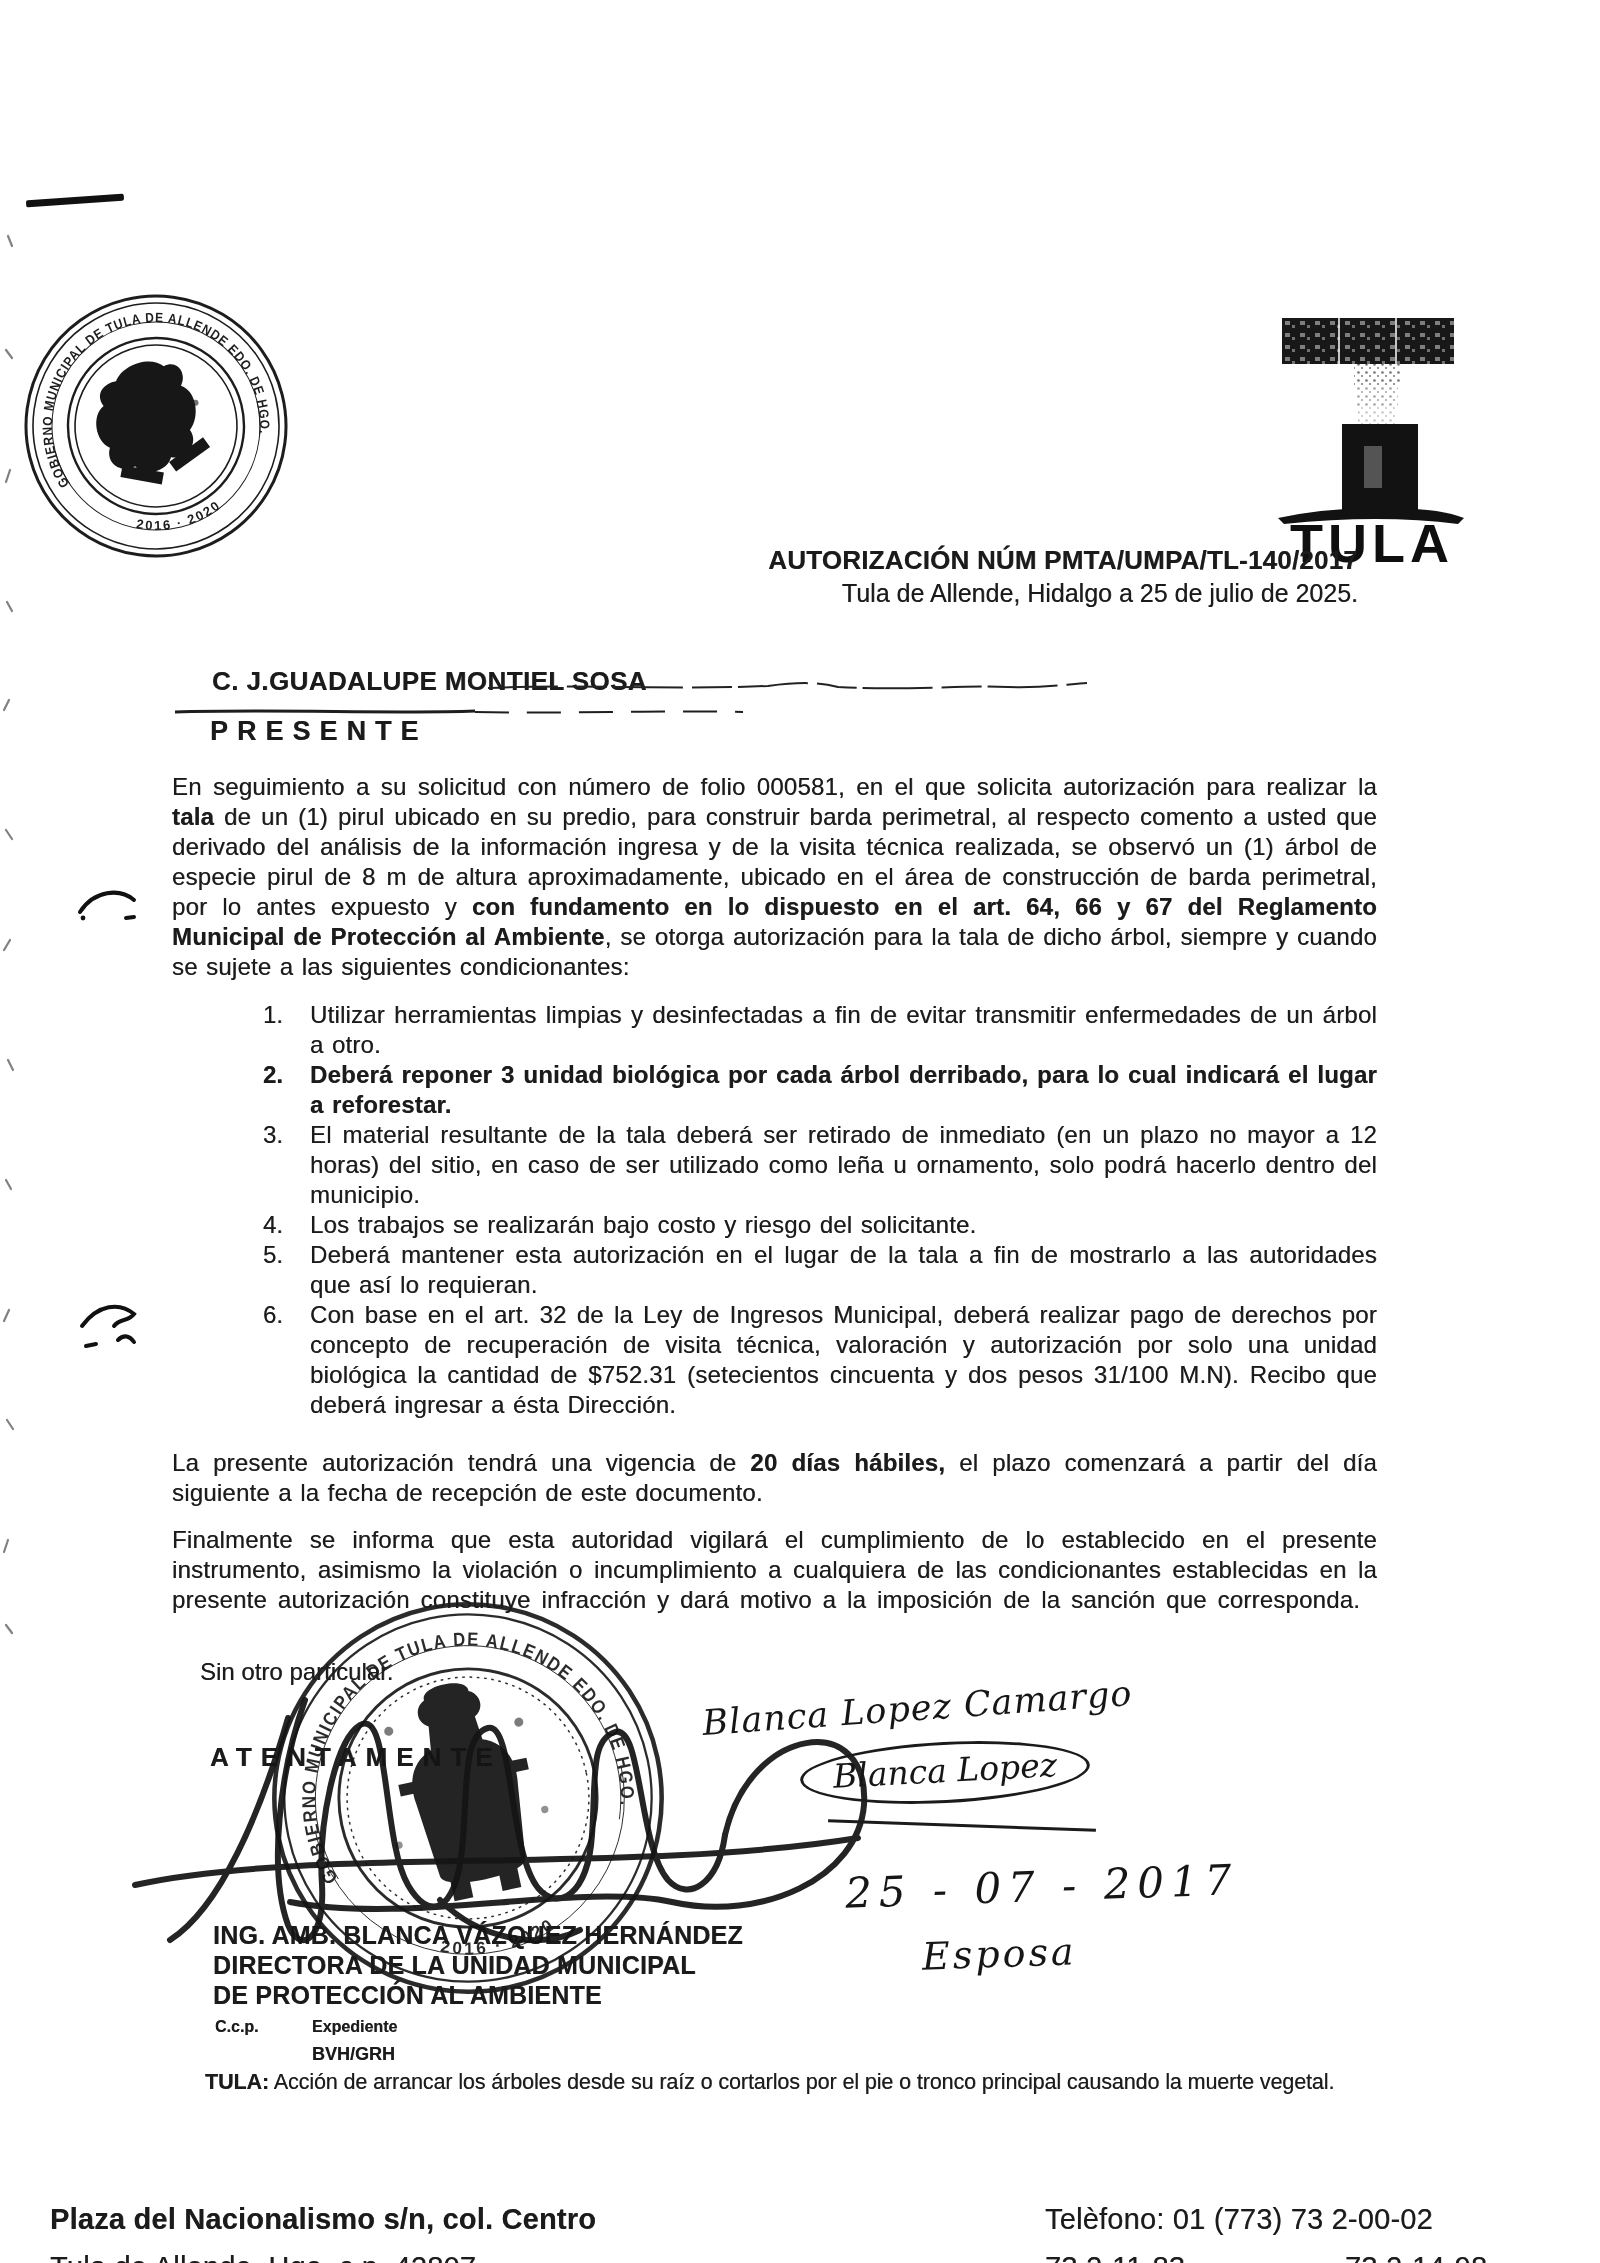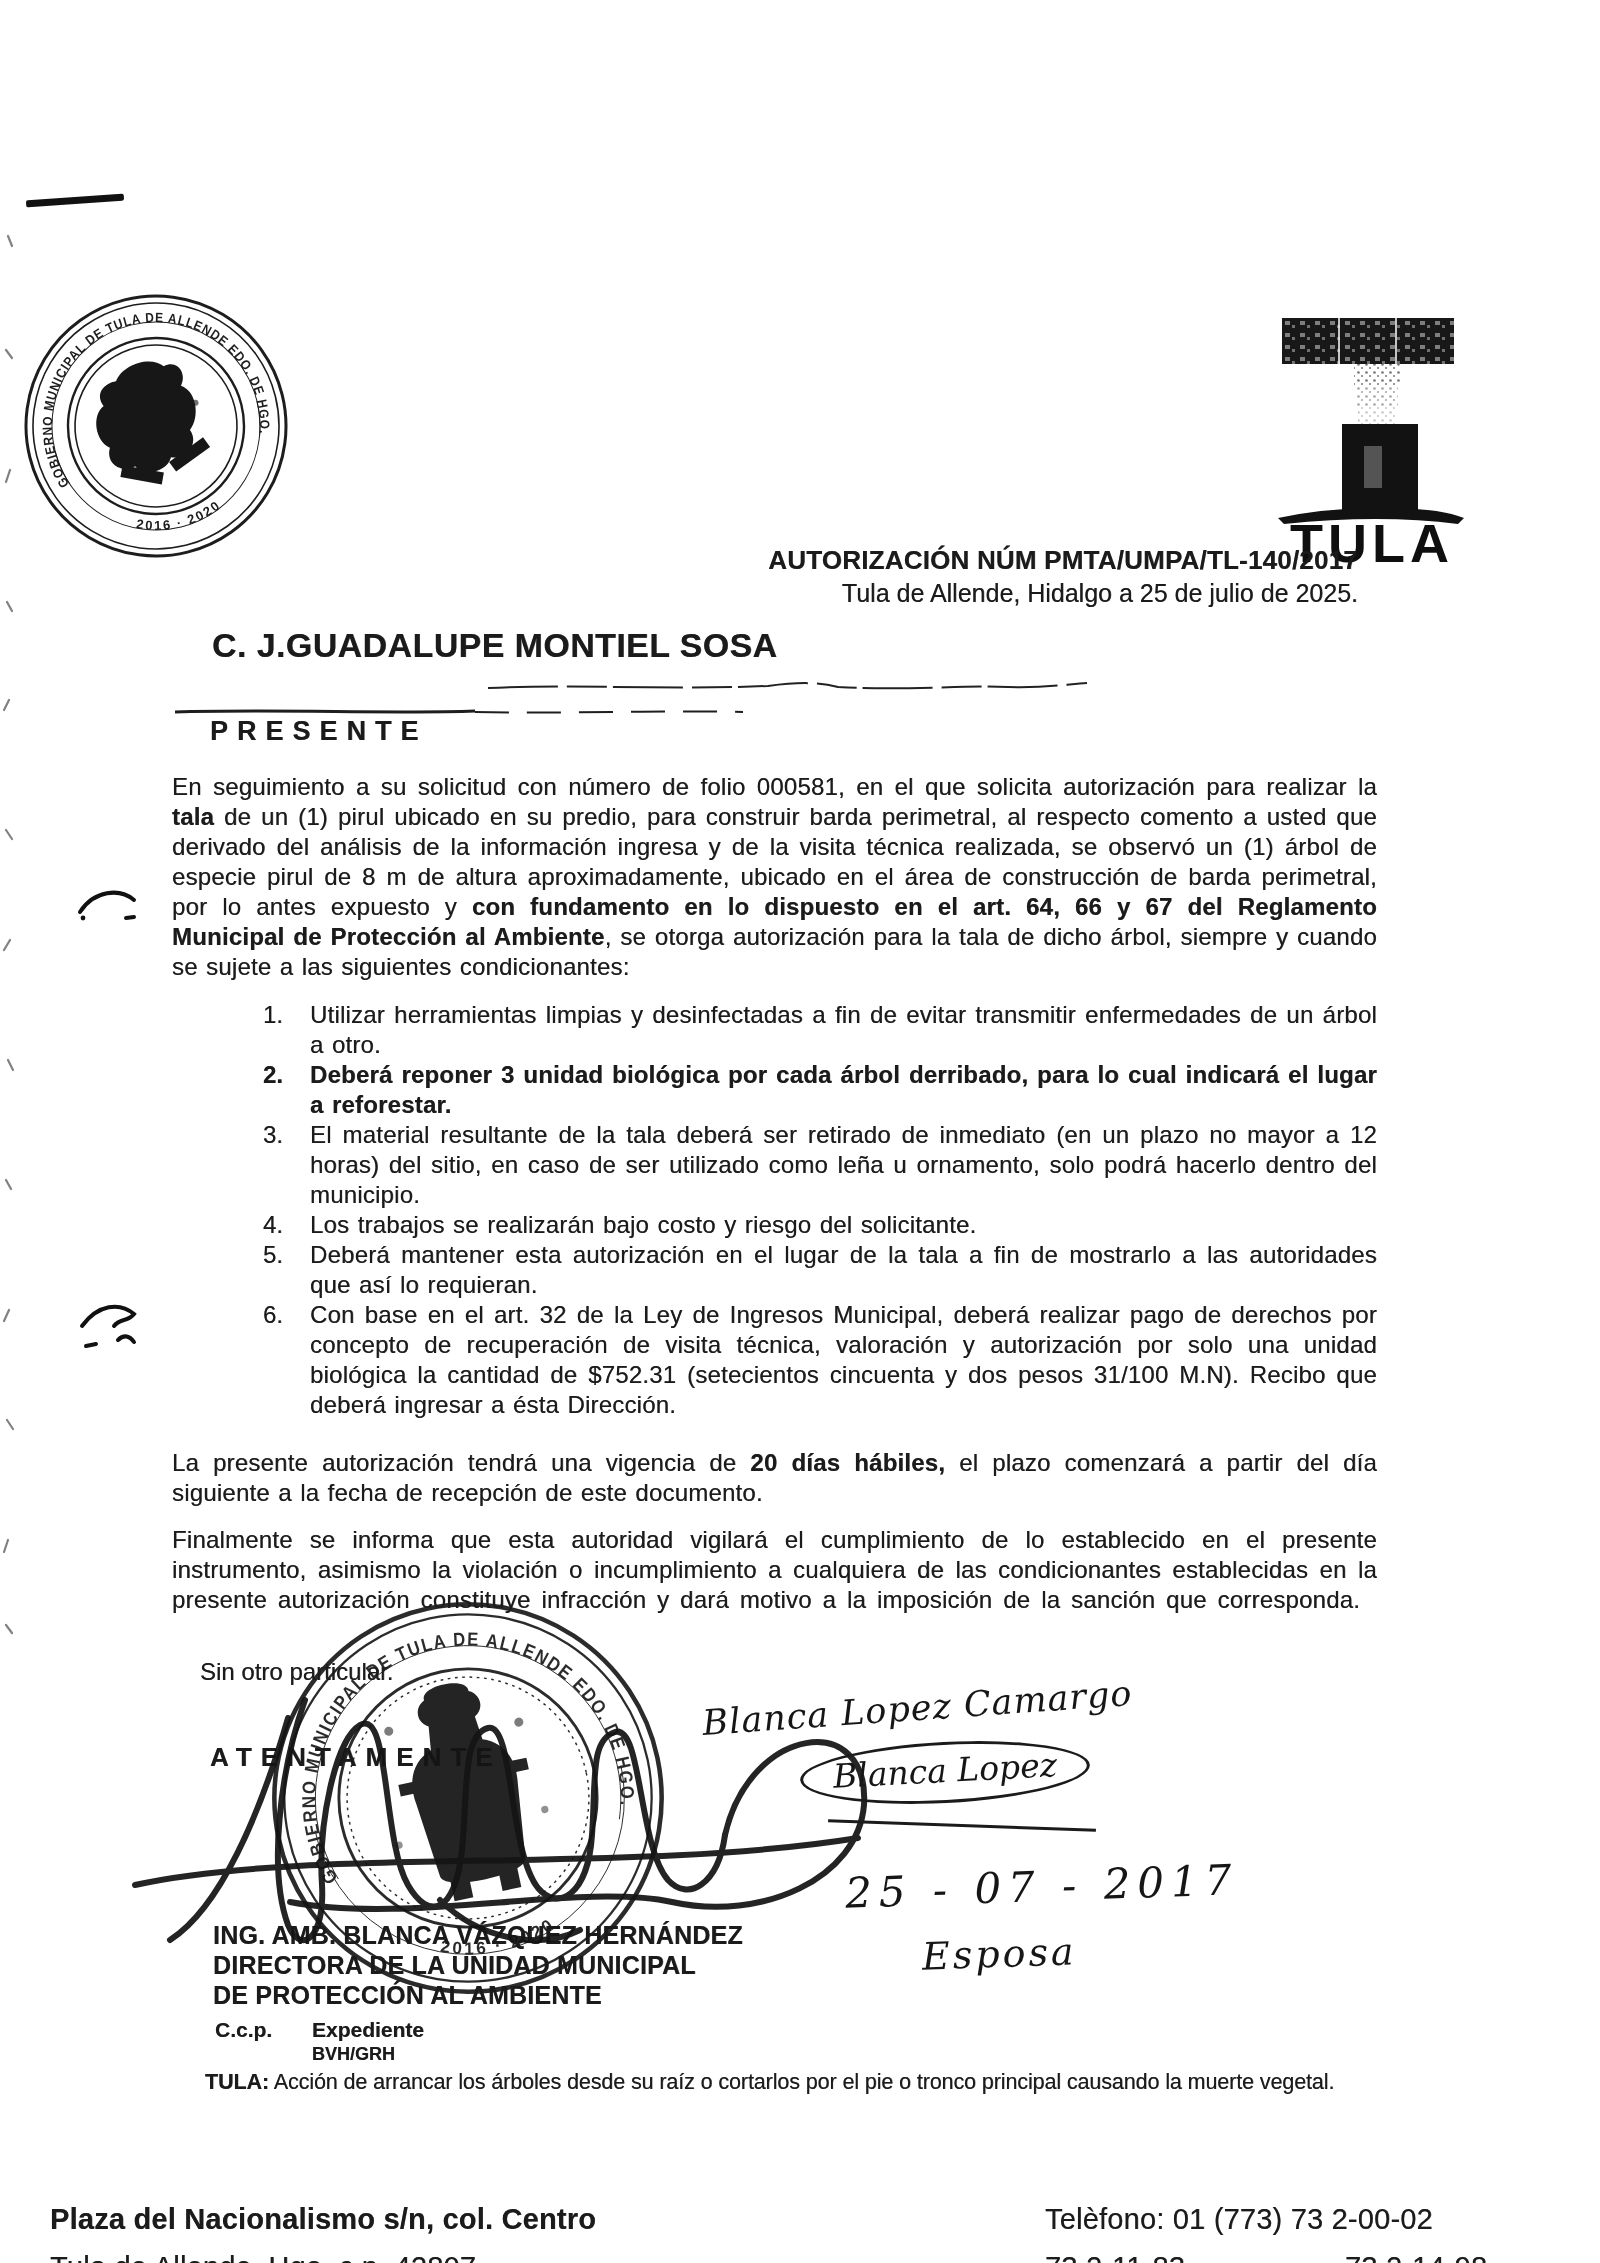--- a/index.html
+++ b/index.html
@@ -4,29 +4,29 @@
 <style>
   html,body{margin:0;padding:0;background:#e8e8e8;}
   #page{position:relative;width:1600px;height:2263px;background:#ffffff;overflow:hidden;
         font-family:"Liberation Sans",sans-serif;color:#1b1b1b;}
   .abs{position:absolute;}
   .ink{text-shadow:0.35px 0 0 rgba(10,10,10,.6);}
   .b{font-weight:bold;}
   .para{font-size:24px;line-height:30px;text-align:justify;letter-spacing:.2px;word-spacing:1.5px;}
   .headline{font-weight:bold;font-size:26px;letter-spacing:.2px;}
   .dateline{font-size:25px;margin-top:3px;}
-  .recipient{font-weight:bold;font-size:34px;letter-spacing:.4px;}
+  .recipient{font-weight:bold;font-size:26px;letter-spacing:.4px;margin-top:40px;}
   .presente{font-weight:bold;font-size:27px;letter-spacing:9px;}
   .atent{font-weight:bold;font-size:26px;letter-spacing:9px;}
   .closing{font-size:24px;}
   .cond-row{display:flex;align-items:flex-start;margin:0;}
   .cond-num{width:47px;flex:0 0 47px;font-size:24px;line-height:30px;}
   .cond-text{flex:1;font-size:24px;line-height:30px;text-align:justify;letter-spacing:.2px;word-spacing:1.5px;}
   .signer{font-weight:bold;font-size:25px;line-height:30px;letter-spacing:.2px;}
-  .ccp{font-weight:bold;font-size:21px;}
+  .ccp{font-weight:bold;font-size:16px;}
   .initials{font-weight:bold;font-size:18px;}
   .tala{font-size:21.5px;letter-spacing:-.1px;}
   .slogan{font-size:43px;letter-spacing:.5px;color:#181818;}
   .footer-line{font-size:29px;letter-spacing:.2px;}
   .hand{font-family:"DejaVu Serif",serif;font-style:italic;color:#161616;}
   .hw-name{font-size:35px;transform:rotate(-4deg);letter-spacing:1px;white-space:nowrap;}
   .hw-sig{font-size:33px;transform:rotate(-3deg);border:3px solid #1b1b1b;border-radius:50%;
           padding:6px 30px 10px 30px;white-space:nowrap;}
   .hw-date{font-size:42px;letter-spacing:7px;transform:rotate(-2deg);white-space:nowrap;}
   .hw-role{font-size:38px;letter-spacing:3px;transform:rotate(-2deg);white-space:nowrap;}

